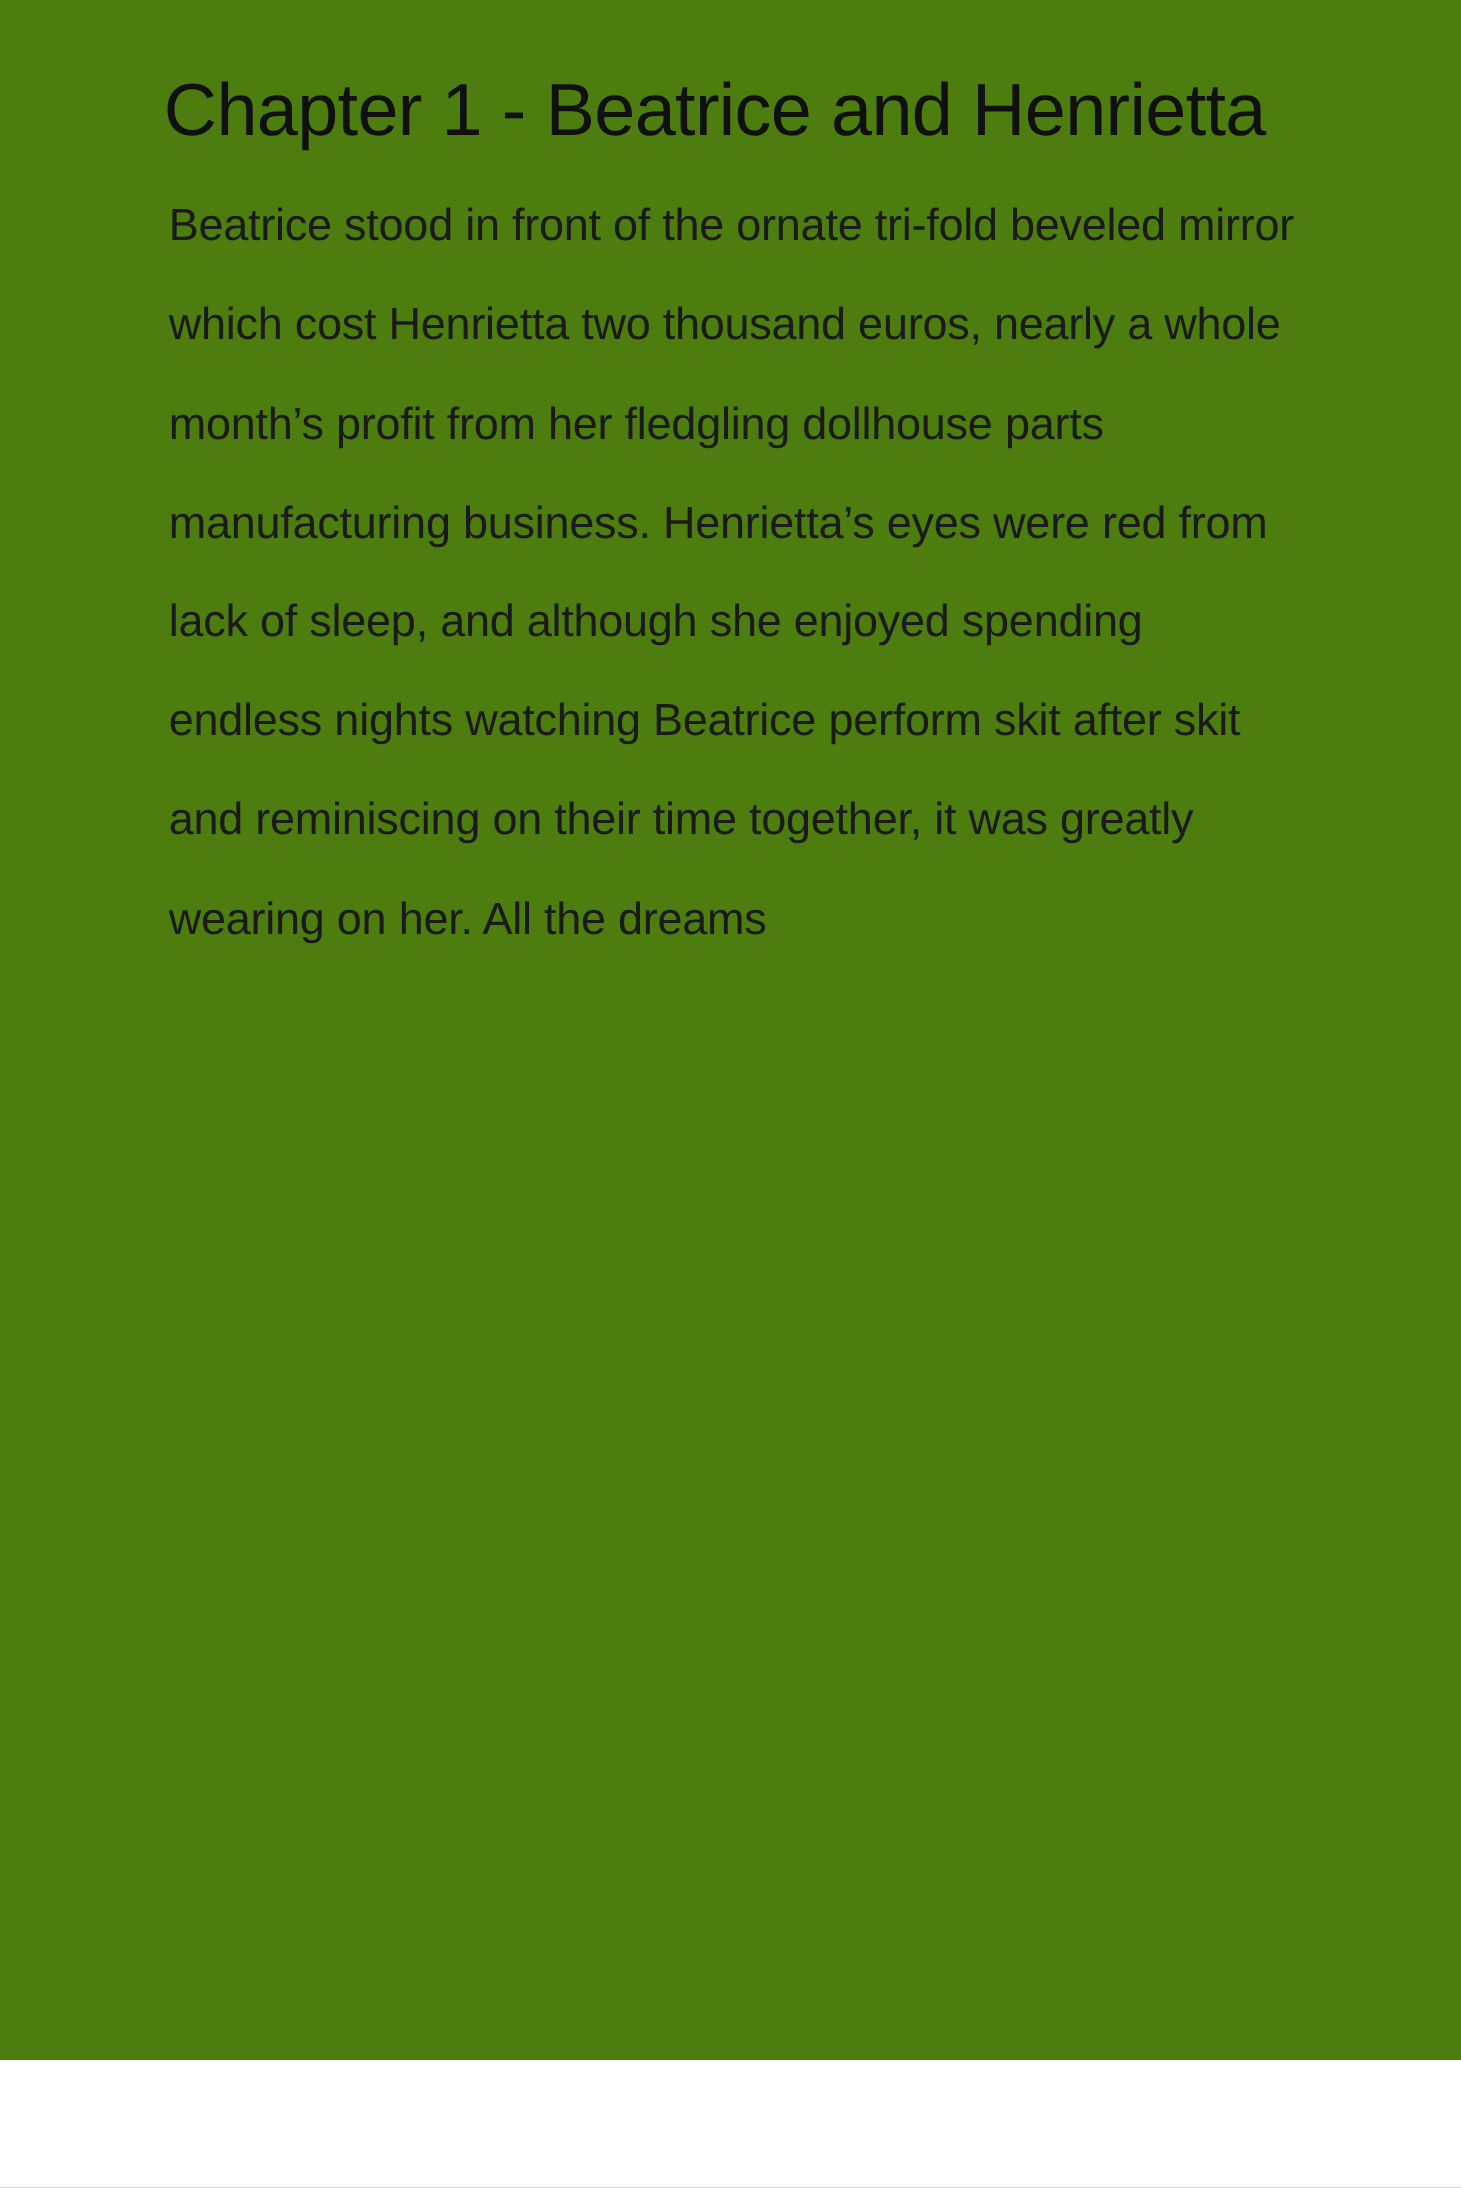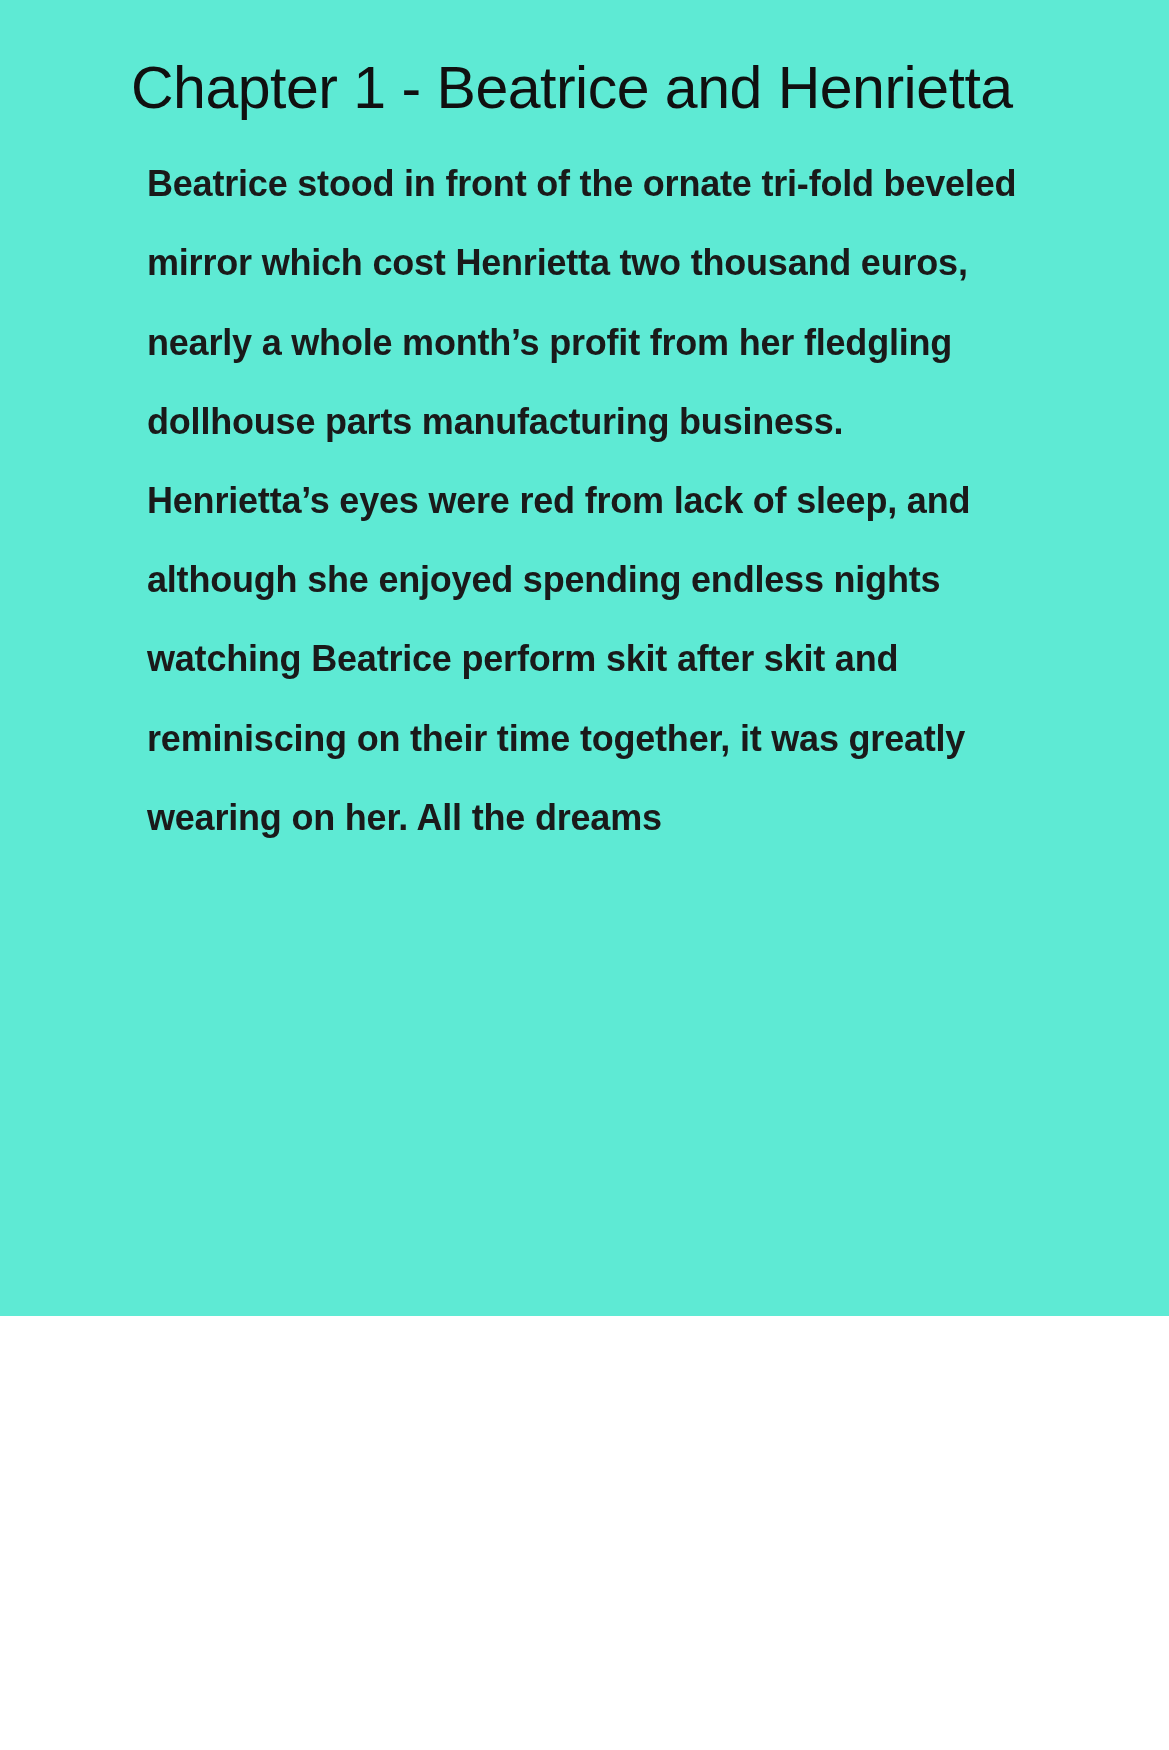--- a/index.html
+++ b/index.html
@@ -9,46 +9,46 @@
   }
   body {
     width: 1169px;
     height: 1750px;
     font-family: "Liberation Sans", sans-serif;
     color: #000000;
     overflow: hidden;
   }
   .page {
     width: 1169px;
-    height: 1316px;
+    height: 1648px;
     box-sizing: border-box;
     padding: 48px 122px 0 131px;
-    background: #5eead4;
+    background: #4d7c0f;
   }
   .chapter-title {
     font-size: 59px;
     font-weight: 400;
     line-height: 1.36;
     letter-spacing: -0.5px;
     margin: 0 0 12px 0;
     color: #101010;
   }
   .lead-paragraph {
     font-size: 36px;
     font-weight: 700;
     line-height: 2.2;
     margin: 0 0 2px 0;
     color: #0a0a0a;
     letter-spacing: -0.1px;
   }
   .body-paragraph {
     font-size: 36px;
-    font-weight: 700;
+    font-weight: 400;
     line-height: 2.2;
-    margin: 16px;
+    margin: 4px;
     color: #1a1a1a;
     letter-spacing: -0.2px;
   }
 </style>
 </head>
 <body>
 
 <div class="page">
   <h1 class="chapter-title">Chapter 1 - Beatrice and Henrietta</h1>
   <p class="body-paragraph">Beatrice stood in front of the ornate tri-fold beveled mirror which cost Henrietta two thousand euros, nearly a whole month’s profit from her fledgling dollhouse parts manufacturing business. Henrietta’s eyes were red from lack of sleep, and although she enjoyed spending endless nights watching Beatrice perform skit after skit and reminiscing on their time together, it was greatly wearing on her. All the dreams</p>

